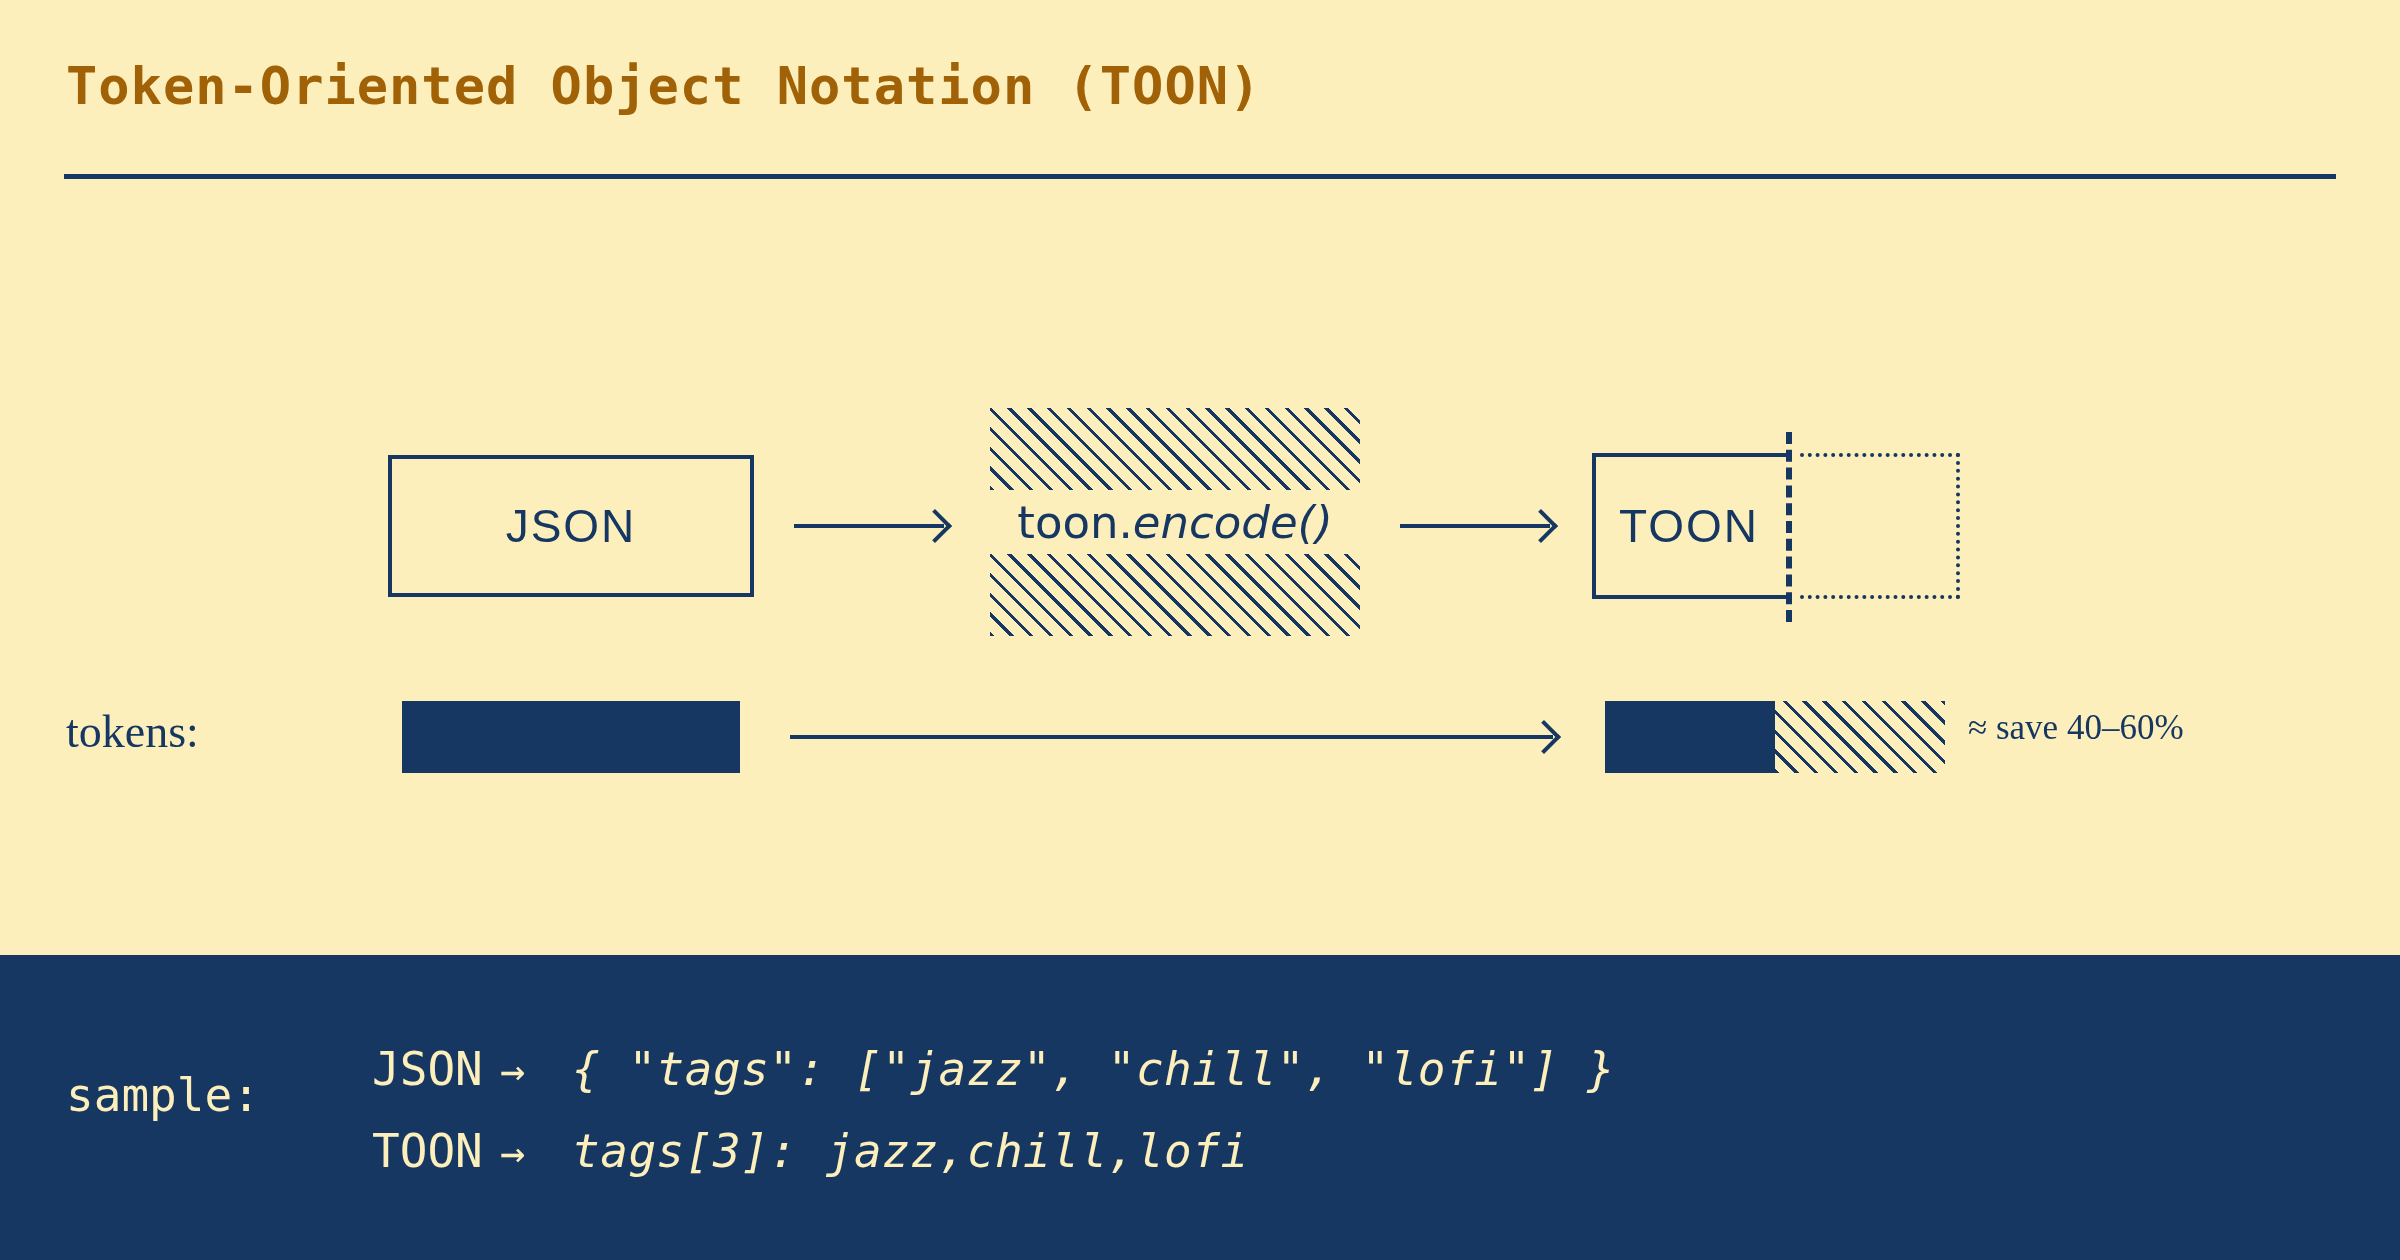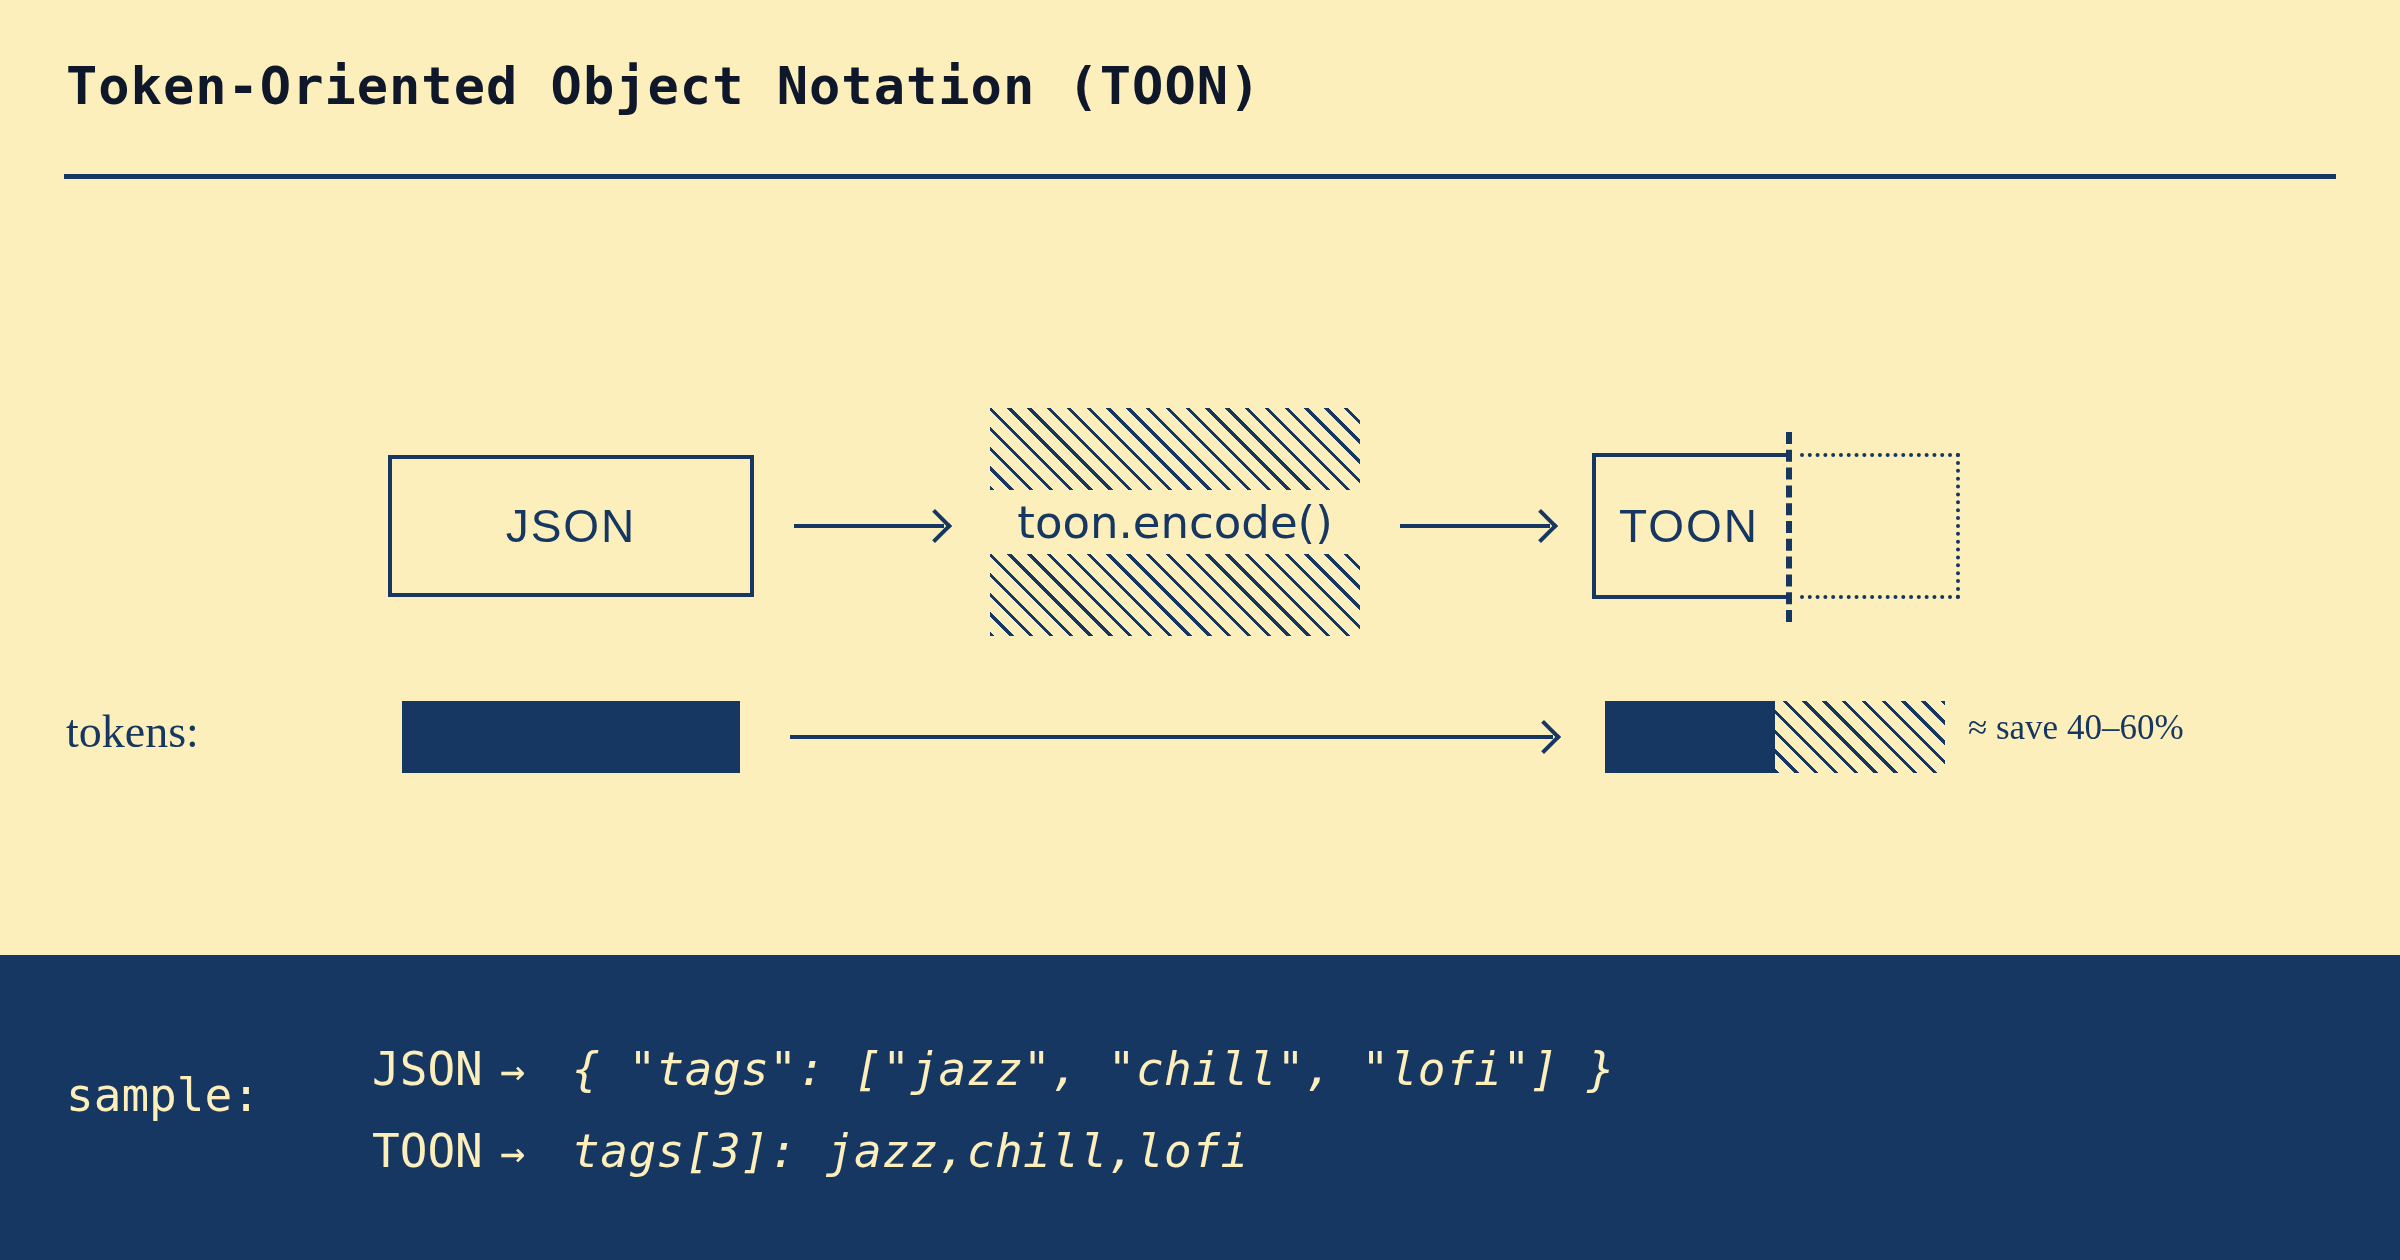--- a/index.html
+++ b/index.html
@@ -20,21 +20,21 @@
 
   
   #title {
     position: absolute;
     left: 66px;
     top: 56px;
     font-family: "DejaVu Sans Mono", monospace;
     font-size: 52px;
     font-weight: 700;
     letter-spacing: 1px;
-    color: #0f172a;
+    color: #a16207;
     white-space: nowrap;
   }
   #title-rule {
     position: absolute;
     left: 64px;
     top: 174px;
     width: 2272px;
     height: 5px;
     background: #163761;
   }
@@ -84,21 +84,21 @@
     width: 370px;
     height: 64px;
     display: flex;
     align-items: center;
     justify-content: center;
     white-space: nowrap;
     font-family: "DejaVu Sans", sans-serif;
     font-size: 45px;
     color: #163761;
   }
-  #encode-label .ital { }
+  #encode-label .ital { font-style: italic; }
 
   
   #toon-solid {
     left: 1592px; top: 453px; width: 196px; height: 146px;
     border-right: none;
   }
   #toon-solid .pipe-label { margin-left: -6px; }
   #toon-divider {
     position: absolute;
     left: 1786px;

